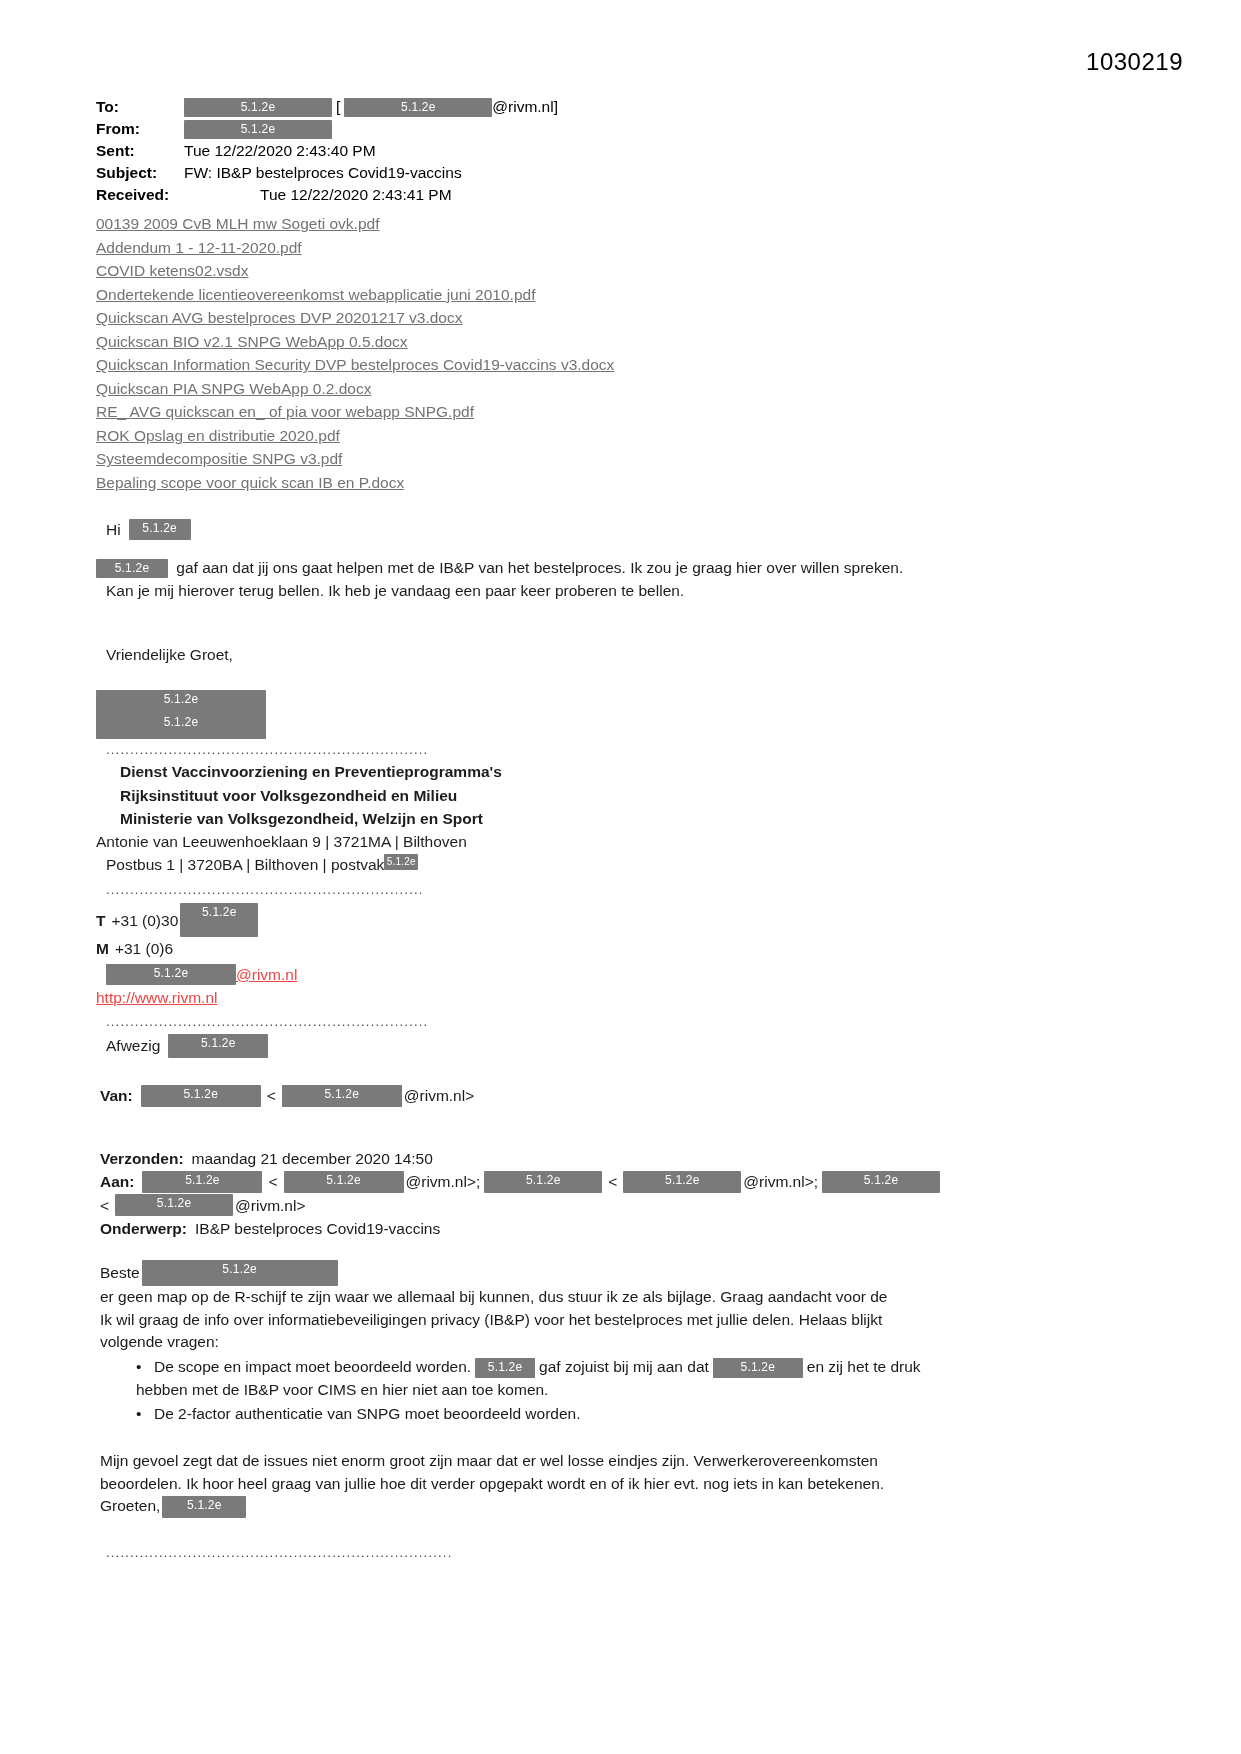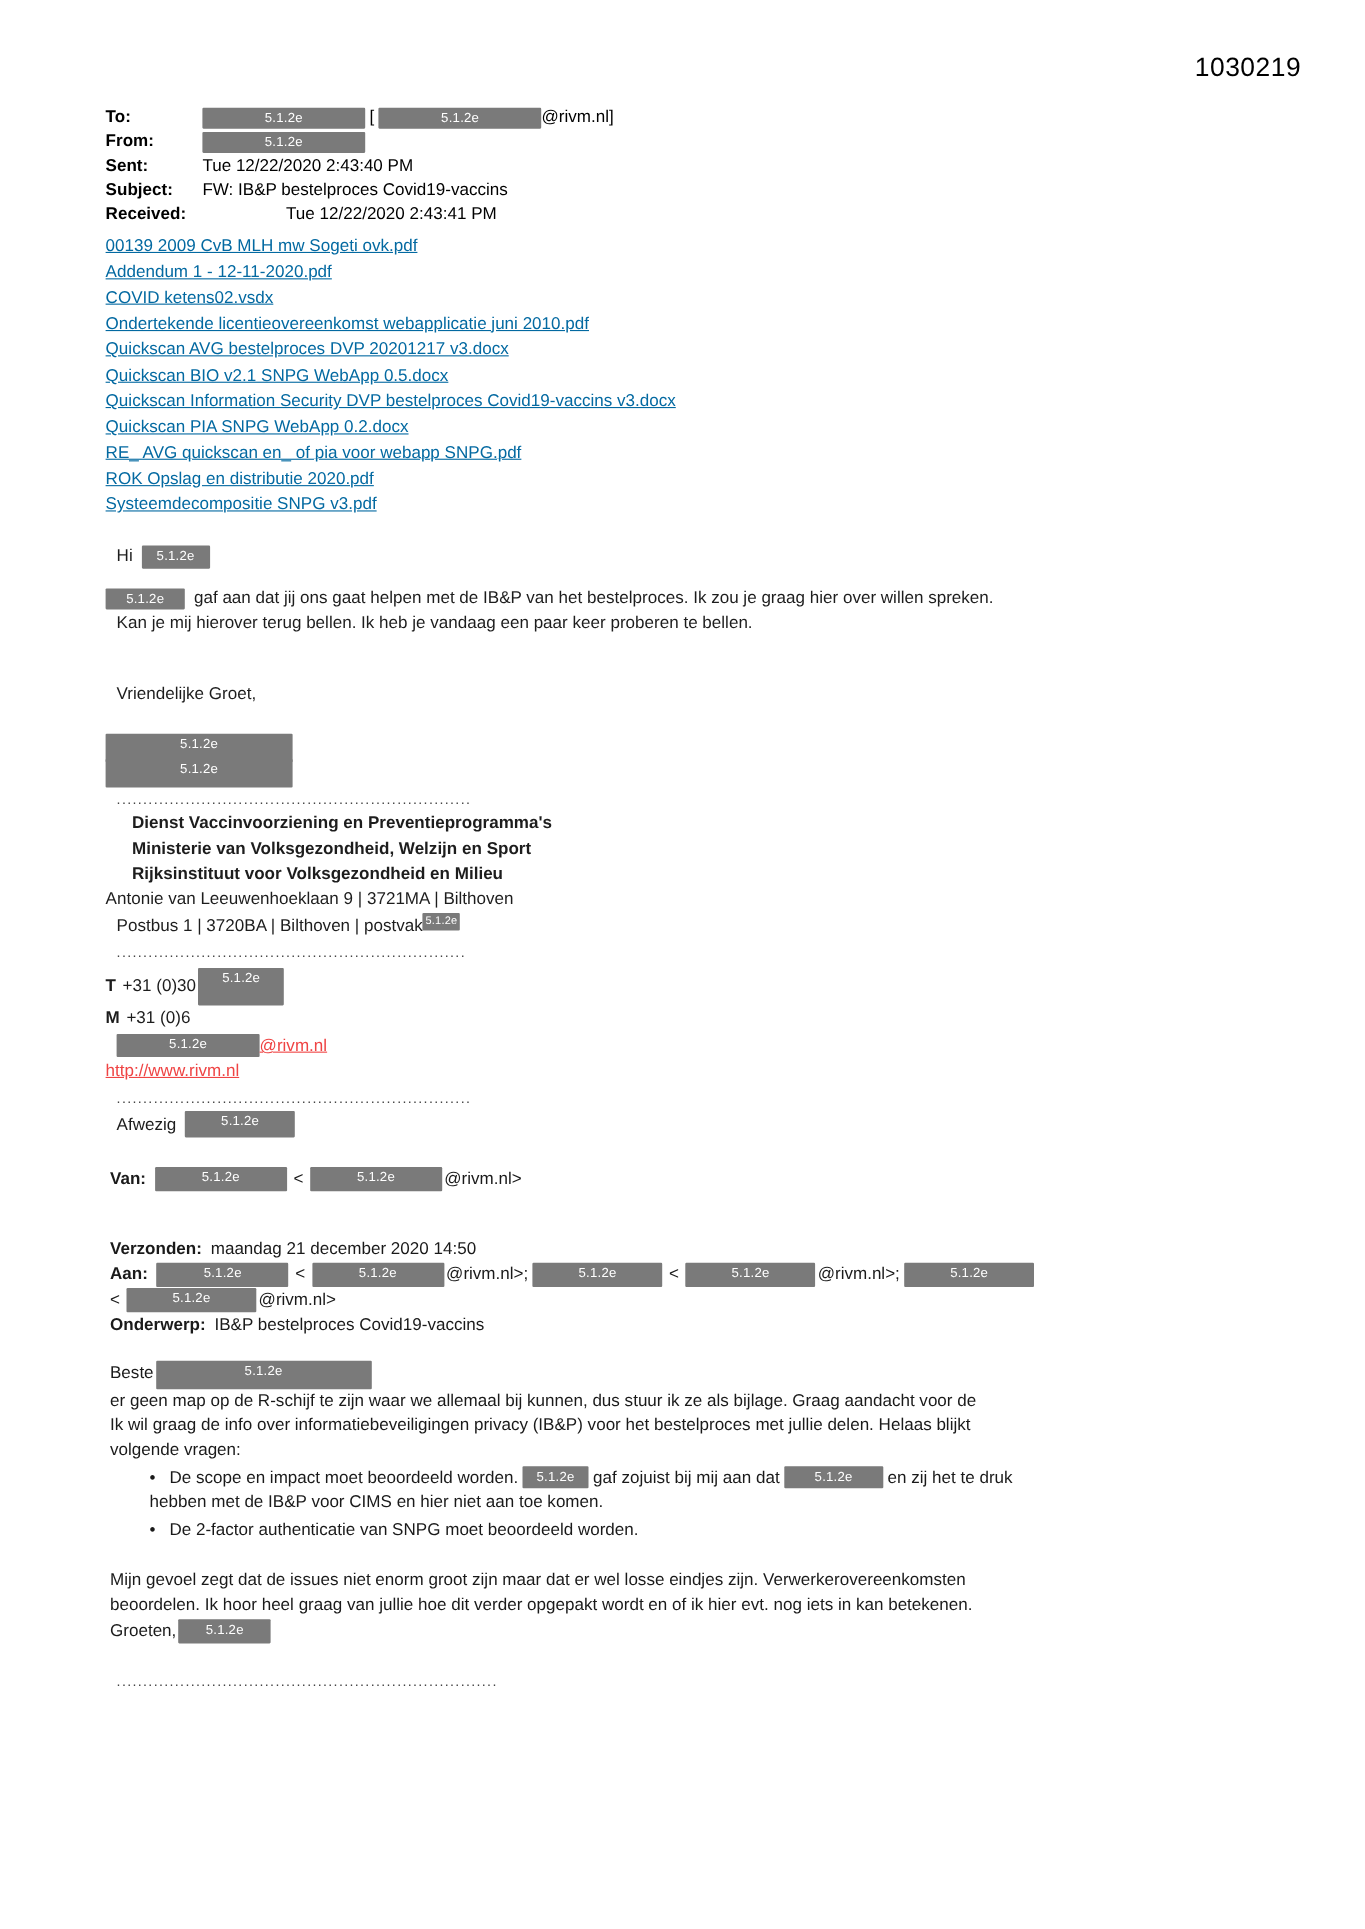--- a/index.html
+++ b/index.html
@@ -69,21 +69,21 @@
     width: 84px;
     flex: none;
   }
   .hdr-val { font-weight: normal; }
   .attachments {
     margin-top: 6px;
     font-size: 15.5px;
     line-height: 1.52;
   }
   .attachments a {
-    color: #0369a1;
+    color: #737373;
     display: block;
     white-space: nowrap;
   }
   
   .body-block {
     margin-top: 24px;
     font-size: 15.5px;
     line-height: 1.45;
     color: #1d1d1d;
   }
@@ -200,20 +200,21 @@
       <a href="#">Addendum 1 - 12-11-2020.pdf</a>
       <a href="#">COVID ketens02.vsdx</a>
       <a href="#">Ondertekende licentieovereenkomst webapplicatie juni 2010.pdf</a>
       <a href="#">Quickscan AVG bestelproces DVP 20201217 v3.docx</a>
       <a href="#">Quickscan BIO v2.1 SNPG WebApp 0.5.docx</a>
       <a href="#">Quickscan Information Security DVP bestelproces Covid19-vaccins v3.docx</a>
       <a href="#">Quickscan PIA SNPG WebApp 0.2.docx</a>
       <a href="#">RE_ AVG quickscan en_ of pia voor webapp SNPG.pdf</a>
       <a href="#">ROK Opslag en distributie 2020.pdf</a>
       <a href="#">Systeemdecompositie SNPG v3.pdf</a>
+      <a href="#">Bepaling scope voor quick scan IB en P.docx</a>
     </div>
 
     <div class="body-block">
 
       <div class="greet">
         <span>Hi</span>
         <span class="redact" style="width:62px;height:21px;margin-left:8px;">5.1.2e</span>
       </div>
 
       <div style="height:16px;"></div>
@@ -231,22 +232,22 @@
       <div class="sig-name">
         <span class="redact" style="width:170px;height:26px;margin-left:0px;">5.1.2e</span>
         <div style="margin-top:-3px;">
           <span class="redact" style="width:170px;height:26px;margin-left:0px;">5.1.2e</span>
         </div>
       </div>
 
       <div class="dots" style="margin-top:2px;">...................................................................</div>
 
       <div class="sig-bold">Dienst Vaccinvoorziening en Preventieprogramma's</div>
+      <div class="sig-bold">Rijksinstituut voor Volksgezondheid en Milieu</div>
       <div class="sig-bold">Ministerie van Volksgezondheid, Welzijn en Sport</div>
-      <div class="sig-bold">Rijksinstituut voor Volksgezondheid en Milieu</div>
 
       <div class="sig-plain">Antonie van Leeuwenhoeklaan 9 | 3721MA | Bilthoven</div>
       <div class="sig-plain" style="margin-left:10px;">
         <span>Postbus 1 | 3720BA | Bilthoven | postvak</span><span class="redact sm" style="width:34px;height:16px;vertical-align:baseline;">5.1.2e</span>
       </div>
 
       <div class="dots" style="margin-top:4px;">..................................................................</div>
 
       <div class="sig-plain" style="display:flex;align-items:center;margin-top:4px;">
         <span style="font-weight:bold;">T</span>

